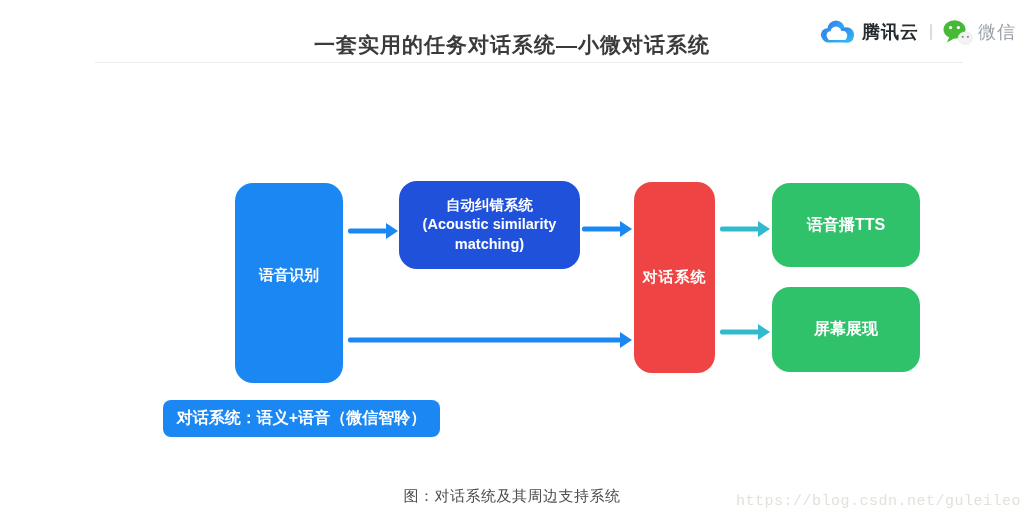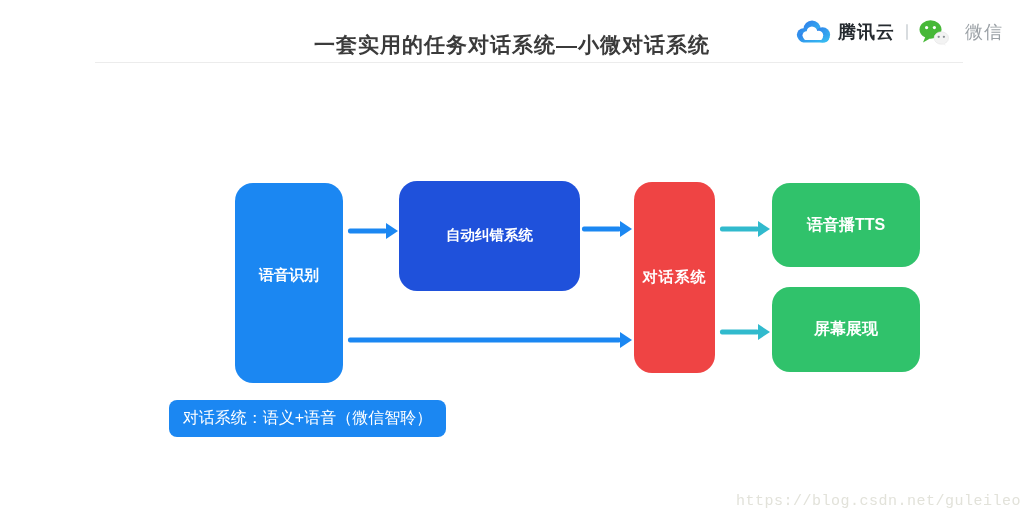--- a/index.html
+++ b/index.html
@@ -4,51 +4,51 @@
 <style>
   * { margin:0; padding:0; box-sizing:border-box; }
   html,body { background:#ffffff; }
   body { font-family:"Liberation Sans","DejaVu Sans",sans-serif; }
   .stage { position:relative; width:1024px; height:522px; background:#ffffff; overflow:hidden; }
 
   
   .title { position:absolute; top:31px; left:0; right:0; text-align:center;
            font-size:21px; font-weight:bold; color:#3b3b3b; letter-spacing:1px; }
   .divider { position:absolute; top:62px; left:95px; width:868px; height:1px; background:#ececec; }
-  .brand { position:absolute; top:16px; right:21px; height:32px; display:flex; align-items:center; }
+  .brand { position:absolute; top:16px; right:8px; height:32px; display:flex; align-items:center; }
   .brand svg { display:block; }
   .tc-text { font-size:18px; font-weight:600; color:#262b30; margin-left:5px; letter-spacing:1px; }
   .sep { width:2px; height:16px; background:#d8dcdf; margin:0 11px; border-radius:1px; }
-  .wx-text { font-size:18px; font-weight:500; color:#9ba1a6; margin-left:16px; letter-spacing:1px; }
+  .wx-text { font-size:18px; font-weight:500; color:#9ba1a6; margin-left:5px; letter-spacing:1px; }
 
   
   .node { position:absolute; border-radius:18px; color:#fff; font-weight:bold; text-align:center;
           display:flex; flex-direction:column; align-items:center; justify-content:center; }
   #box-speech     { left:235px; top:183px; width:108px; height:200px; background:#1b87f2; font-size:15px; line-height:1.3; }
   #box-speech .cn { margin-bottom:17px; }
-  #box-correction { left:399px; top:181px; width:181px; height:110px;  background:#1f51db; font-size:14.5px; line-height:1.35; padding:0 8px; }
+  #box-correction { left:399px; top:181px; width:181px; height:88px;  background:#1f51db; font-size:14.5px; line-height:1.35; padding:0 8px; }
   #box-dialog     { left:634px; top:182px; width:81px;  height:191px; background:#ef4444; font-size:15px; letter-spacing:1px; }
   #box-tts        { left:772px; top:183px; width:148px; height:84px;  background:#30c26b; font-size:16px; }
   #box-screen     { left:772px; top:287px; width:148px; height:85px;  background:#30c26b; font-size:16px; }
 
   
   .arrow { position:absolute; }
   .arrow .shaft { position:absolute; left:0; top:50%; transform:translateY(-50%);
                   height:5px; width:calc(100% - 11px); background:currentColor; border-radius:2px; }
   .arrow .head  { position:absolute; right:0; top:50%; transform:translateY(-50%); width:0; height:0;
                   border-top:8px solid transparent; border-bottom:8px solid transparent; border-left:12px solid; }
   #arrow-1 { left:348px; top:222px; width:50px;  height:17px; color:#1b87f2; }
   #arrow-2 { left:582px; top:220px; width:50px;  height:17px; color:#1b87f2; }
   #arrow-3 { left:348px; top:331px; width:284px; height:17px; color:#1b87f2; }
   #arrow-4 { left:720px; top:220px; width:50px;  height:17px; color:#31bacd; }
   #arrow-5 { left:720px; top:323px; width:50px;  height:17px; color:#31bacd; }
 
   
-  .banner { position:absolute; left:169px; top:400px; width:277px; height:37px; background:#1b87f2;
-            border-radius:8px; color:#fff; font-weight:normal; font-size:16px;
+  .banner { position:absolute; left:163px; top:400px; width:277px; height:37px; background:#1b87f2;
+            border-radius:8px; color:#fff; font-weight:bold; font-size:16px;
             display:flex; align-items:center; justify-content:center; }
   .caption { position:absolute; left:0; right:0; top:487px; text-align:center;
              font-size:15px; font-weight:500; color:#4c4c4c; letter-spacing:0.5px; }
   .watermark { position:absolute; right:3px; top:493px; font-family:"Liberation Mono","DejaVu Sans Mono",monospace;
                font-size:15px; color:#e2e2da; letter-spacing:0.5px; }
 </style>
 </head>
 <body>
 
 <div class="stage">
@@ -100,20 +100,21 @@
   </div>
 
   <div class="divider"></div>
 
   <div class="node" id="box-speech">
     <span class="cn">语音识别</span>
   </div>
 
   <div class="node" id="box-correction">
     <span>自动纠错系统</span>
+    <span>(Acoustic similarity matching)</span>
   </div>
 
   <div class="node" id="box-dialog">
     <span>对话系统</span>
   </div>
 
   <div class="node" id="box-tts">
     <span>语音播TTS</span>
   </div>
 
@@ -136,15 +137,16 @@
   <div class="arrow" id="arrow-4">
       <i class="shaft"></i>
       <i class="head"></i>
     </div>
   <div class="arrow" id="arrow-5">
       <i class="shaft"></i>
       <i class="head"></i>
     </div>
 
   <div class="banner">对话系统：语义+语音（微信智聆）</div>
+  <div class="caption">图：对话系统及其周边支持系统</div>
   <div class="watermark">https://blog.csdn.net/guleileo</div>
 
 </div>
 
 </body></html>

